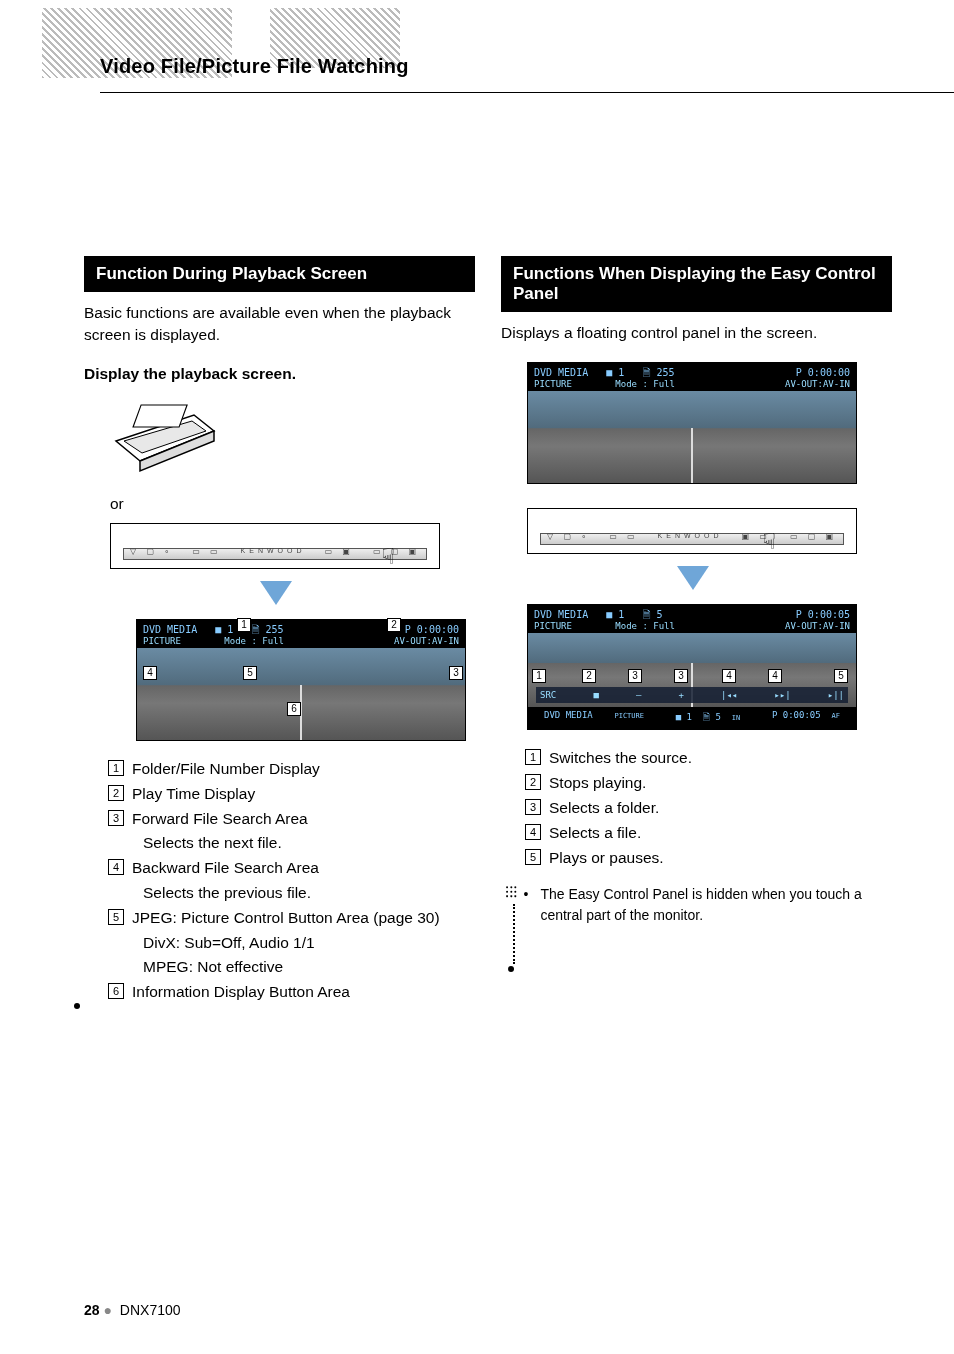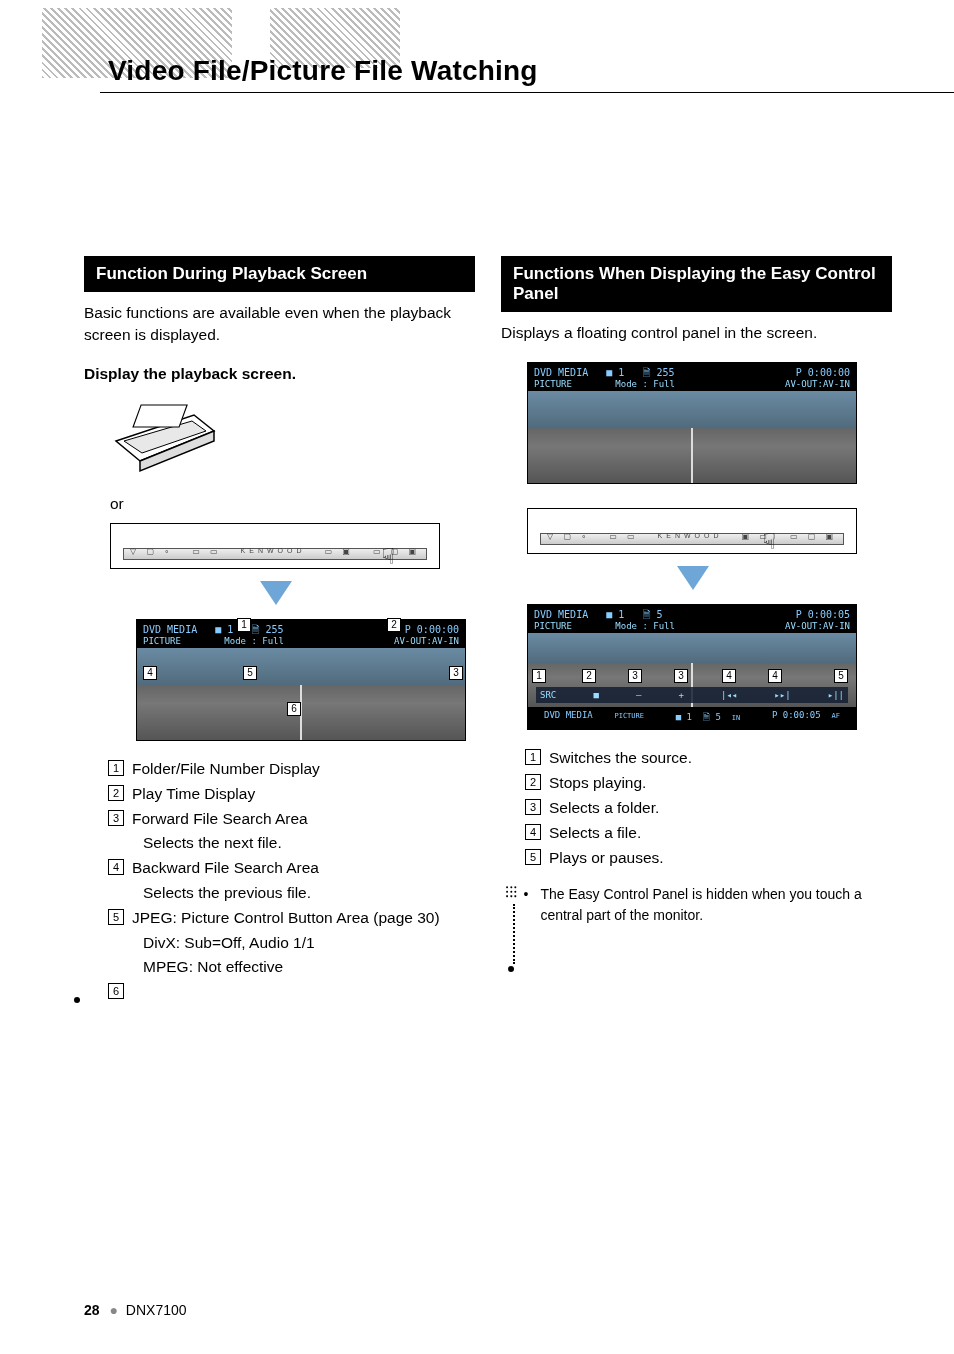--- a/index.html
+++ b/index.html
@@ -4,21 +4,21 @@
 <style>
   * { box-sizing: border-box; margin: 0; padding: 0; }
   html, body { width: 954px; height: 1354px; background: #fff; font-family: "Helvetica Neue", Arial, sans-serif; color: #000; }
   .page { position: relative; width: 954px; height: 1354px; padding: 0 0 40px 0; }
 
   
   .hatch { position: absolute; top: 8px; height: 70px; background: repeating-linear-gradient(45deg,#bbb 0,#bbb 2px,#fff 2px,#fff 5px); }
   .hatch.a { left: 42px; width: 190px; }
   .hatch.b { left: 270px; width: 130px; height: 60px; }
 
-  .title { position: absolute; left: 108px; top: 55px; font-size: 28px; font-weight: 700; letter-spacing: .2px; }
+  .title { position: absolute; left: 100px; top: 55px; font-size: 20px; font-weight: 700; letter-spacing: .2px; }
   .title-rule { position: absolute; left: 100px; right: 0; top: 92px; border-bottom: 1.5px solid #000; }
 
   .intro { position: absolute; left: 84px; right: 80px; top: 120px; font-size: 16.5px; line-height: 1.45; }
 
   .cols { position: absolute; left: 84px; right: 62px; top: 256px; display: flex; gap: 26px; }
   .col { width: 50%; font-size: 15.5px; }
 
   .bar { background: #000; color: #fff; font-weight: 700; padding: 8px 12px; font-size: 17px; margin-bottom: 10px; }
   .lead { margin-bottom: 18px; line-height: 1.45; }
   .subhead { font-weight: 700; margin: 6px 0 14px; }
@@ -53,21 +53,21 @@
 
   .note { margin-top: 10px; display:flex; gap:8px; align-items:flex-start; font-size: 14px; line-height:1.45; }
   .note .bullet { margin-right: 4px; }
   .side-dots { border-left: 2px dotted #000; height: 60px; margin: 2px 0 0 6px; }
   .small-dot { width:6px; height:6px; border-radius:50%; background:#000; margin-top:2px; }
 
   .twin-screen { margin-left: 26px; }
   .easy-bar { width: 330px; border: 1.5px solid #000; background:#000; color:#8cf; font-family: monospace; font-size: 9px; padding: 3px 16px; display:flex; justify-content:space-between; margin-top:-2px; }
 
   .footer { position: absolute; left: 84px; bottom: 36px; font-size: 14px; }
-  .footer .pg { font-weight: 700; margin-right: 6px; }
+  .footer .pg { font-weight: 700; }
   .footer .dot { color:#888; margin-right:4px; } 
   .dotaccent { width:6px;height:6px;border-radius:50%;background:#000;position:absolute; }
 
   .col-left { position:relative; }
   .col-right { position:relative; }
 </style>
 </head>
 <body>
 
 <div class="page">
@@ -157,20 +157,21 @@
           </div>
         <div class="indent">Selects the previous file.</div>
         <div class="row">
             <div class="num">5</div>
             <div>JPEG:  Picture Control Button Area (page 30)</div>
           </div>
         <div class="indent">DivX:   Sub=Off, Audio 1/1</div>
         <div class="indent">MPEG: Not effective</div>
         <div class="row">
             <div class="num">6</div>
+            <div>Information Display Button Area</div>
           </div>
       </div>
       <div class="dotaccent" style="left:-10px; bottom:-4px;"></div>
     </div>
 
     <div class="col col-right">
       <div class="bar">Functions When Displaying the Easy Control Panel</div>
       <div class="lead">Displays a floating control panel in the screen.</div>
 
       <div class="screen sm" style="margin-bottom:24px;">

